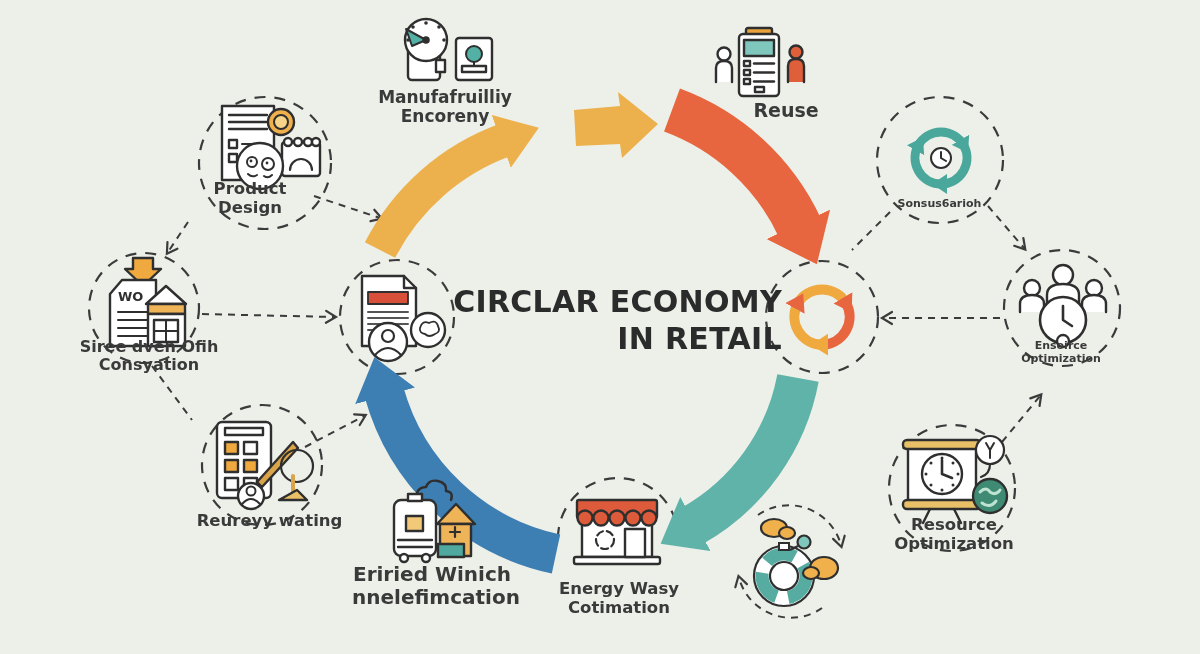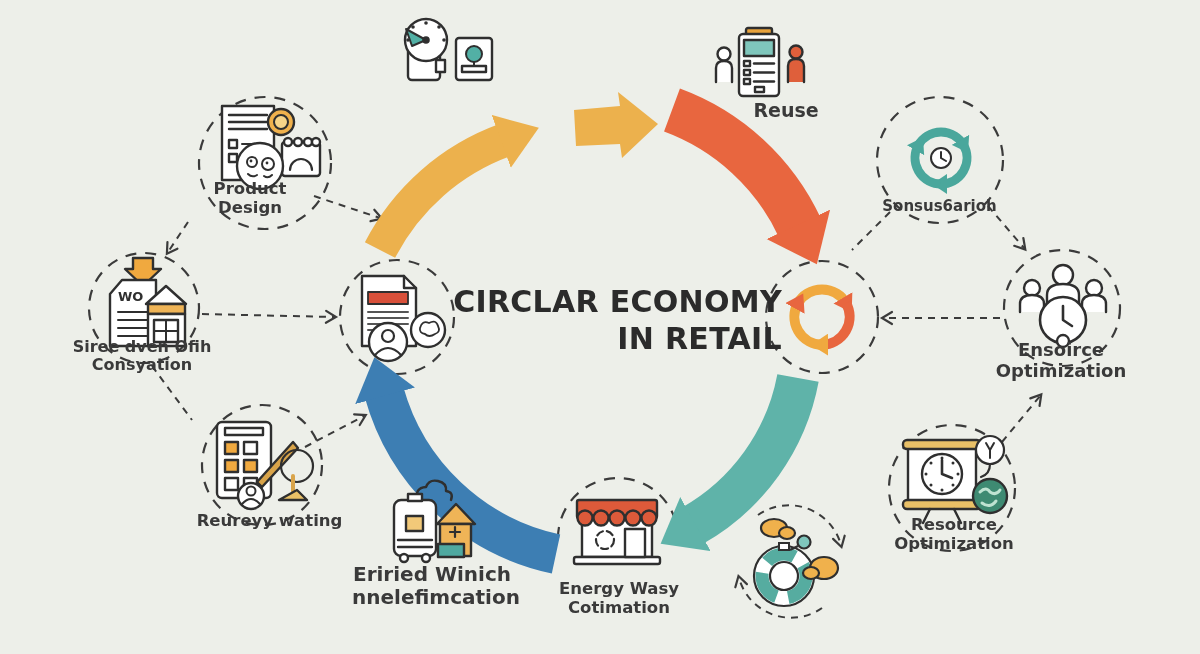--- a/index.html
+++ b/index.html
@@ -95,20 +95,24 @@
           <circle cx="16" cy="24" r="1.8"></circle>
       </g>
       <polygon points="34,24 14,13 20,30" fill="#52B0A5" stroke-width="2"></polygon>
       <circle cx="34" cy="24" r="2.6" fill="#2f2f2f"></circle>
       <rect x="64" y="22" width="36" height="42" rx="3"></rect>
       <rect x="70" y="50" width="24" height="6"></rect>
       <circle cx="82" cy="38" r="8" fill="#52B0A5" stroke-width="2"></circle>
       <path d="M82 46 V50" fill="none" stroke-width="2"></path>
     </g>
   </svg>
+  <div class="label" style="left:355px;top:88px;width:180px;font-size:17px">
+    <div>Manufafruilliy</div>
+    <div>Encoreny</div>
+  </div>
 
   <svg class="icon" style="left:712px;top:26px" width="96" height="76" viewBox="0 0 96 76">
     <g class="ol">
       <rect x="34" y="2" width="26" height="9" rx="2" fill="#E8A33D"></rect>
       <rect x="27" y="8" width="40" height="62" rx="4"></rect>
       <rect x="32" y="14" width="30" height="16" fill="#7FC6BC"></rect>
       <rect x="32" y="35" width="6" height="5"></rect>
         <line x1="42" y1="37.5" x2="62" y2="37.5"></line>
       <rect x="32" y="44" width="6" height="5"></rect>
         <line x1="42" y1="46.5" x2="62" y2="46.5"></line>
@@ -129,38 +133,38 @@
 
   <svg class="icon" style="left:893px;top:112px" width="96" height="96" viewBox="0 0 96 96">
     <g transform="translate(48,46)" fill="none" stroke="#4AA79C" stroke-width="9">
       <path d="M-22.5,-13 A26 26 0 0 1 22.5,-13" marker-end="url(#mRecT)"></path>
       <path d="M-22.5,-13 A26 26 0 0 1 22.5,-13" transform="rotate(120)" marker-end="url(#mRecT)"></path>
       <path d="M-22.5,-13 A26 26 0 0 1 22.5,-13" transform="rotate(240)" marker-end="url(#mRecT)"></path>
       <circle r="10" fill="#fff" stroke="#2f2f2f" stroke-width="2"></circle>
       <path d="M0,-6 V0 L5,3" stroke="#2f2f2f" stroke-width="2" stroke-linecap="round"></path>
     </g>
   </svg>
-  <div class="label" style="left:862px;top:198px;width:155px;font-size:15px">
+  <div class="label" style="left:862px;top:198px;width:155px;font-size:11px">
     <div>Sonsus6arioh</div>
   </div>
 
   <svg class="icon" style="left:1015px;top:260px" width="96" height="92" viewBox="0 0 96 92">
     <g class="ol">
       <circle cx="17" cy="28" r="8"></circle>
       <path d="M5 52 v-8 q0-9 12-9 q12 0 12 9 v8"></path>
       <circle cx="79" cy="28" r="8"></circle>
       <path d="M67 52 v-8 q0-9 12-9 q12 0 12 9 v8"></path>
       <circle cx="48" cy="15" r="10"></circle>
       <path d="M32 44 v-9 q0-11 16-11 q16 0 16 11 v9"></path>
       <circle cx="48" cy="60" r="23" stroke-width="2.6"></circle>
       <path d="M48 60 V46 M48 60 l9 6" fill="none" stroke-width="2.6"></path>
       <circle cx="48" cy="81" r="6"></circle>
     </g>
   </svg>
-  <div class="label" style="left:985px;top:340px;width:152px;font-size:18px">
+  <div class="label" style="left:985px;top:340px;width:152px;font-size:11px">
     <div>Ensoirce</div>
     <div>Optimization</div>
   </div>
 
   <svg class="icon" style="left:898px;top:430px" width="112" height="100" viewBox="0 0 112 100">
     <g class="ol">
       <rect x="10" y="16" width="68" height="56"></rect>
       <rect x="5" y="10" width="78" height="9" rx="4" fill="#E9C067"></rect>
       <rect x="5" y="70" width="78" height="9" rx="4" fill="#E9C067"></rect>
       <path d="M32 79 l-7 14 M56 79 l7 14" fill="none"></path>
@@ -273,21 +277,21 @@
       <polygon points="16,38 28,24 62,24 62,90 16,90"></polygon>
       <path d="M24 56 h32 M24 64 h32 M24 72 h32 M24 80 h32" fill="none" stroke-width="2"></path>
       <polygon points="52,48 72,30 92,48"></polygon>
       <rect x="54" y="48" width="37" height="10" fill="#EFB457"></rect>
       <rect x="54" y="58" width="37" height="32"></rect>
       <rect x="60" y="64" width="24" height="22"></rect>
       <path d="M72 64 v22 M60 75 h24" fill="none" stroke-width="2"></path>
       <text x="24" y="45" font-size="13" font-weight="bold" fill="#2f2f2f" stroke="none">WO</text>
     </g>
   </svg>
-  <div class="label" style="left:62px;top:338px;width:160px;font-size:16px">
+  <div class="label" style="left:69px;top:338px;width:160px;font-size:16px">
     <div>Siree dven Ofih</div>
     <div>Consyation</div>
   </div>
 
   <svg class="icon" style="left:208px;top:98px" width="118" height="108" viewBox="0 0 118 108">
     <g class="ol">
       <rect x="14" y="8" width="52" height="74"></rect>
       <path d="M21 17 h38 M21 24 h38 M21 31 h38" fill="none"></path>
       <rect x="21" y="42" width="8" height="8"></rect>
         <path d="M34 46 h16" fill="none" stroke-width="2"></path>

